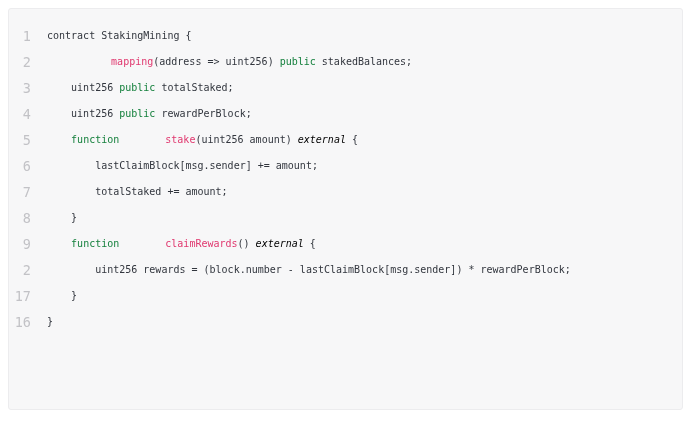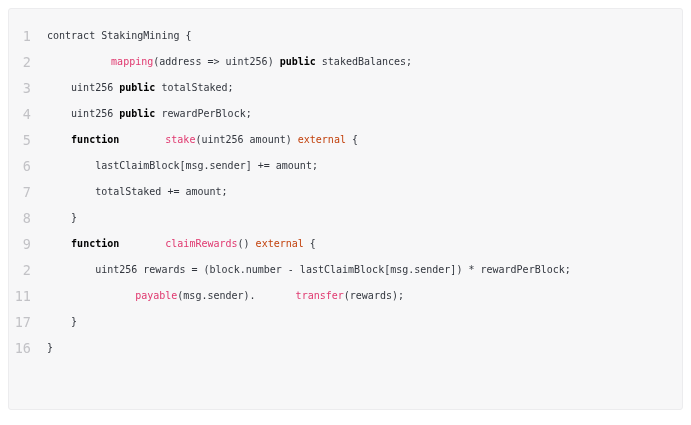--- a/index.html
+++ b/index.html
@@ -47,37 +47,36 @@
     user-select: none;
   }
   .lc {
     flex: 1;
     font-family: "DejaVu Sans Mono", "Liberation Mono", monospace;
     font-size: 10px;
     color: #32363e;
     overflow: hidden;
     white-space: pre;
   }
-  .tok-kw   { color: #000000; font-weight: bold; }
+  .tok-kw   { color: #15803d; }
   .tok-fn   { color: #e0386f; padding-left: 40px; }
-  .tok-mod  { color: #c2410c; }
+  .tok-mod  { color: #000000; font-style: italic; }
   .tok-plain{ color: #32363e; }
 </style>
 </head>
 <body>
 
 <div id="code-block">
   <div class="code-lines" id="lines-host">
       <div class="code-line"><span class="ln">1</span><span class="lc"><span class="tok-plain">contract StakingMining {</span></span></div>
       <div class="code-line"><span class="ln">2</span><span class="lc"><span class="tok-plain">    </span><span class="tok-fn">mapping</span><span class="tok-plain">(address =&gt; uint256) </span><span class="tok-kw">public</span><span class="tok-plain"> stakedBalances;</span></span></div>
       <div class="code-line"><span class="ln">3</span><span class="lc"><span class="tok-plain">    uint256 </span><span class="tok-kw">public</span><span class="tok-plain"> totalStaked;</span></span></div>
       <div class="code-line"><span class="ln">4</span><span class="lc"><span class="tok-plain">    uint256 </span><span class="tok-kw">public</span><span class="tok-plain"> rewardPerBlock;</span></span></div>
       <div class="code-line"><span class="ln">5</span><span class="lc"><span class="tok-plain">    </span><span class="tok-kw">function</span><span class="tok-plain"> </span><span class="tok-fn">stake</span><span class="tok-plain">(uint256 amount) </span><span class="tok-mod">external</span><span class="tok-plain"> {</span></span></div>
       <div class="code-line"><span class="ln">6</span><span class="lc"><span class="tok-plain">        lastClaimBlock[msg.sender] += amount;</span></span></div>
       <div class="code-line"><span class="ln">7</span><span class="lc"><span class="tok-plain">        totalStaked += amount;</span></span></div>
       <div class="code-line"><span class="ln">8</span><span class="lc"><span class="tok-plain">    }</span></span></div>
       <div class="code-line"><span class="ln">9</span><span class="lc"><span class="tok-plain">    </span><span class="tok-kw">function</span><span class="tok-plain"> </span><span class="tok-fn">claimRewards</span><span class="tok-plain">() </span><span class="tok-mod">external</span><span class="tok-plain"> {</span></span></div>
       <div class="code-line"><span class="ln">2</span><span class="lc"><span class="tok-plain">        uint256 rewards = (block.number - lastClaimBlock[msg.sender]) * rewardPerBlock;</span></span></div>
-      <div class="code-line"><span class="ln">11</span><span class="lc"><span class="tok-plain">        </span><span class="tok-fn">payable</span><span class="tok-plain">(msg.sender).</span><span class="tok-fn">transfer</span><span class="tok-plain">(rewards);</span></span></div>
       <div class="code-line"><span class="ln">17</span><span class="lc"><span class="tok-plain">    }</span></span></div>
       <div class="code-line"><span class="ln">16</span><span class="lc"><span class="tok-plain">}</span></span></div>
     </div>
 </div>
 
 </body></html>

